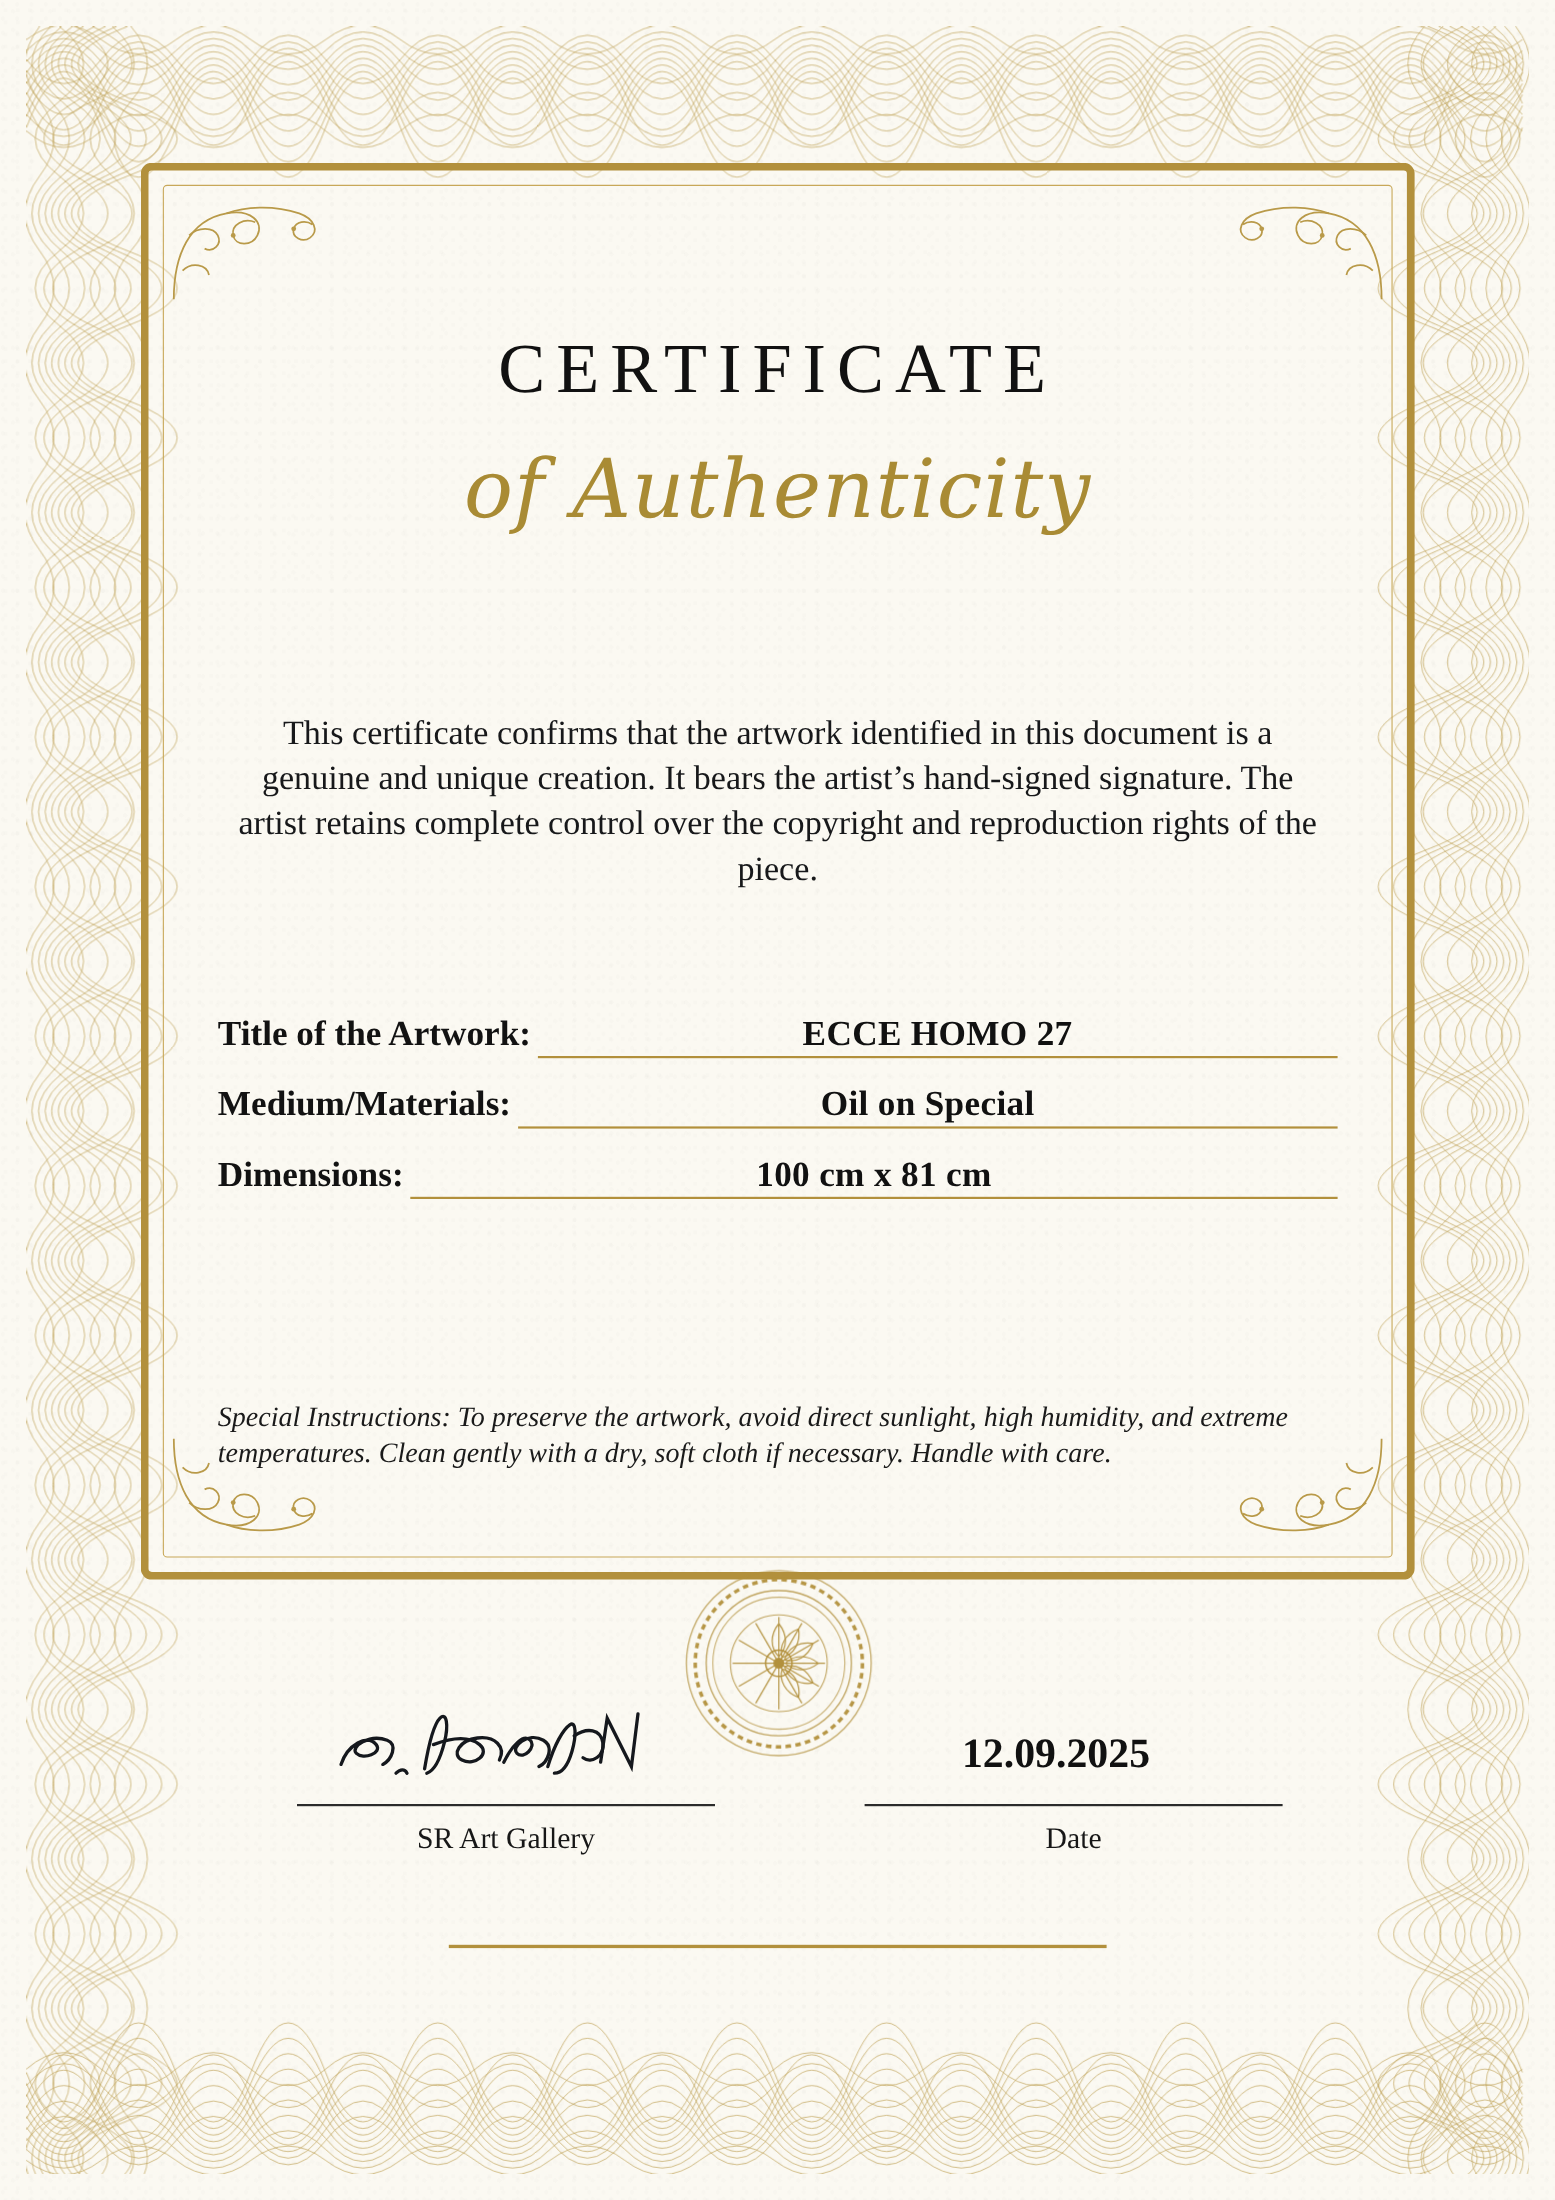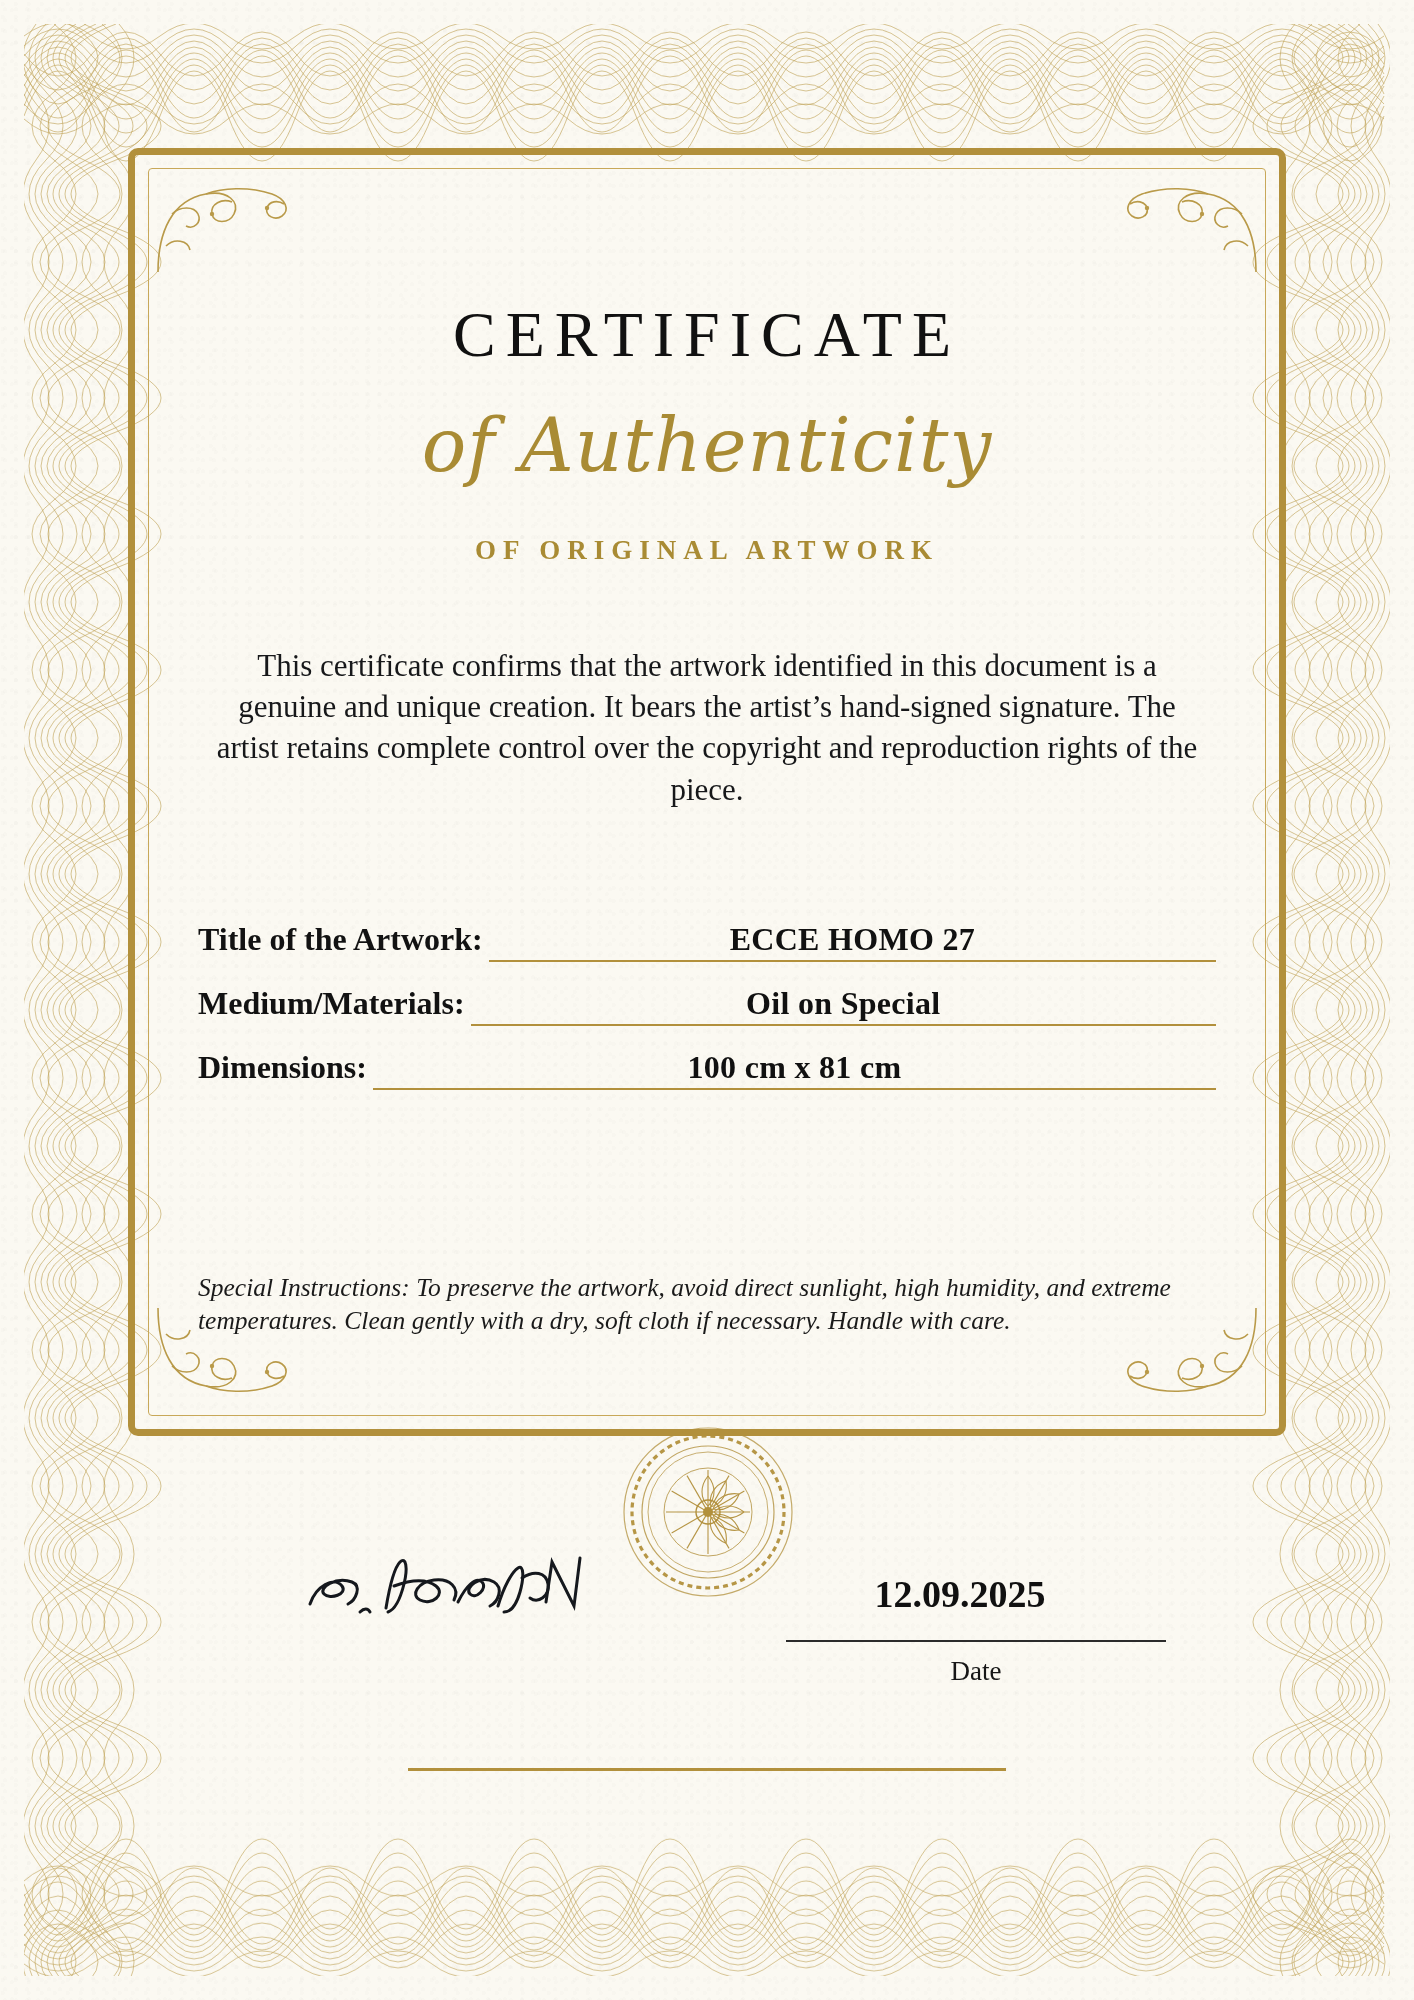--- a/index.html
+++ b/index.html
@@ -325,21 +325,20 @@
       <path d="M54,22 C70,16 96,14 120,22 C134,27 138,38 130,44 C123,49 113,44 115,36 C117,29 126,28 132,32"></path>
       <path d="M20,42 C28,34 42,34 46,42 C50,50 42,58 34,54"></path>
       <path d="M14,74 C22,66 36,68 38,78"></path>
       <circle cx="60" cy="42" r="2.2" fill="currentColor" stroke="none"></circle>
       <circle cx="115" cy="36" r="2.2" fill="currentColor" stroke="none"></circle>
     </svg>
   </div>
 
   <div class="title-main">CERTIFICATE</div>
   <div class="title-script">of Authenticity</div>
-  <div class="title-sub">OF ORIGINAL ARTWORK</div>
 
   <div class="intro">This certificate confirms that the artwork identified in this document is a genuine and unique creation. It bears the artist’s hand-signed signature. The artist retains complete control over the copyright and reproduction rights of the piece.</div>
 
   <div class="fields">
     <div class="field-row">
       <span class="field-label">Title of the Artwork:</span>
       <span class="field-value-wrap">
         <span class="field-value">ECCE HOMO 27</span>
       </span>
     </div>
@@ -388,20 +387,24 @@
       <path d="M70,84 C74,80 78,80 80,84"></path>
       <path d="M96,80 C100,56 104,40 110,34 C116,28 118,40 114,56 C110,72 104,82 98,84"></path>
       <path d="M104,58 C120,52 136,50 146,58 C156,66 142,78 130,72 C120,67 128,54 144,52 C160,50 170,60 164,72"></path>
       <path d="M168,74 C176,58 186,48 192,54 C198,60 186,72 180,66 C174,60 190,46 204,54 C214,60 208,74 200,78"></path>
       <path d="M208,78 C214,58 222,44 228,40 C234,36 234,50 230,64 C226,78 220,84 214,84"></path>
       <path d="M232,50 C244,42 256,44 258,56 C260,68 248,76 240,70"></path>
       <path d="M256,74 L262,34 L284,78 L290,30"></path>
     </svg>
   </div>
 
+  <div class="sig-left">
+    <div class="sig-line"></div>
+    <div class="sig-caption">SR Art Gallery</div>
+  </div>
 
   <div class="date-value">12.09.2025</div>
   <div class="sig-right">
     <div class="sig-line"></div>
     <div class="sig-caption">Date</div>
   </div>
 
   <div class="bottom-rule"></div>
 
 </div>

